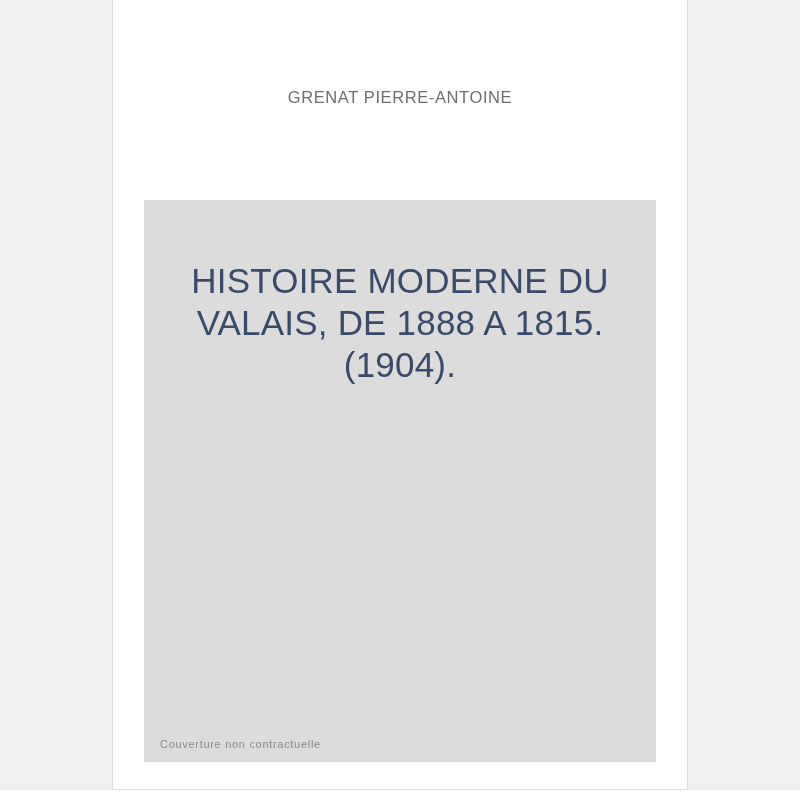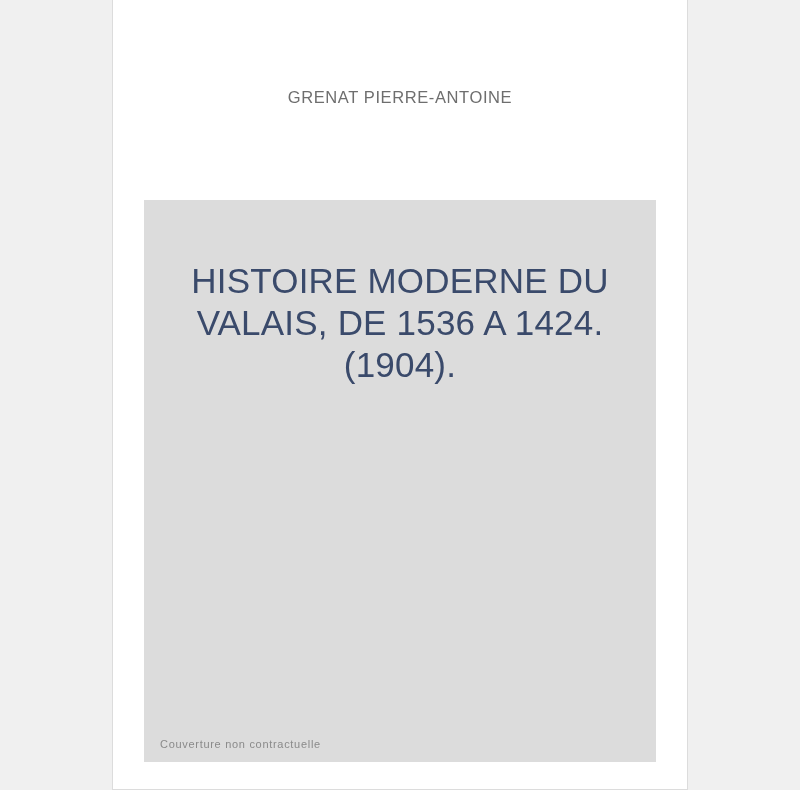--- a/index.html
+++ b/index.html
@@ -135,18 +135,18 @@
   <div class="band-right"></div>
 
   <div class="cover-sheet"></div>
   <div class="sheet-edge-left"></div>
   <div class="sheet-edge-right"></div>
   <div class="sheet-edge-bottom"></div>
 
   <div class="author">GRENAT PIERRE-ANTOINE</div>
 
   <div class="title-panel">
-    <div class="title-text">HISTOIRE MODERNE DU VALAIS, DE 1536 A 1424. (1904).</div>
+    <div class="title-text">HISTOIRE MODERNE DU VALAIS, DE 1888 A 1815. (1904).</div>
     <div class="disclaimer">Couverture non contractuelle</div>
   </div>
 
   <div class="bottom-strip"></div>
 </div>
 
 </body></html>

